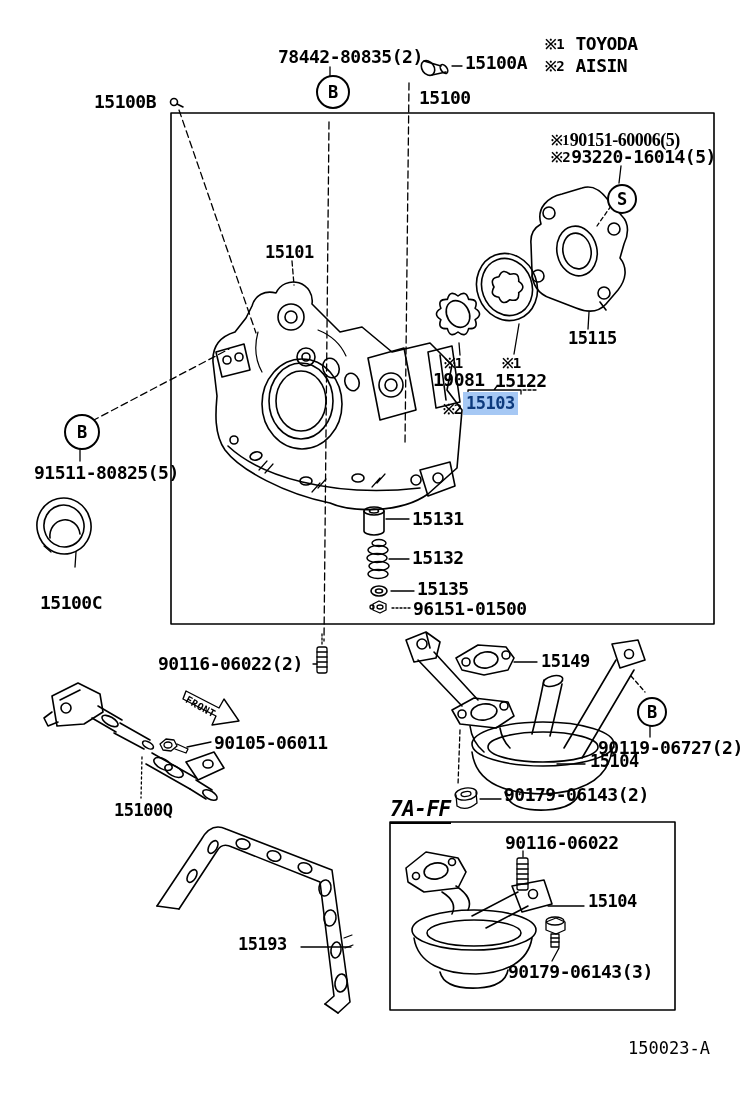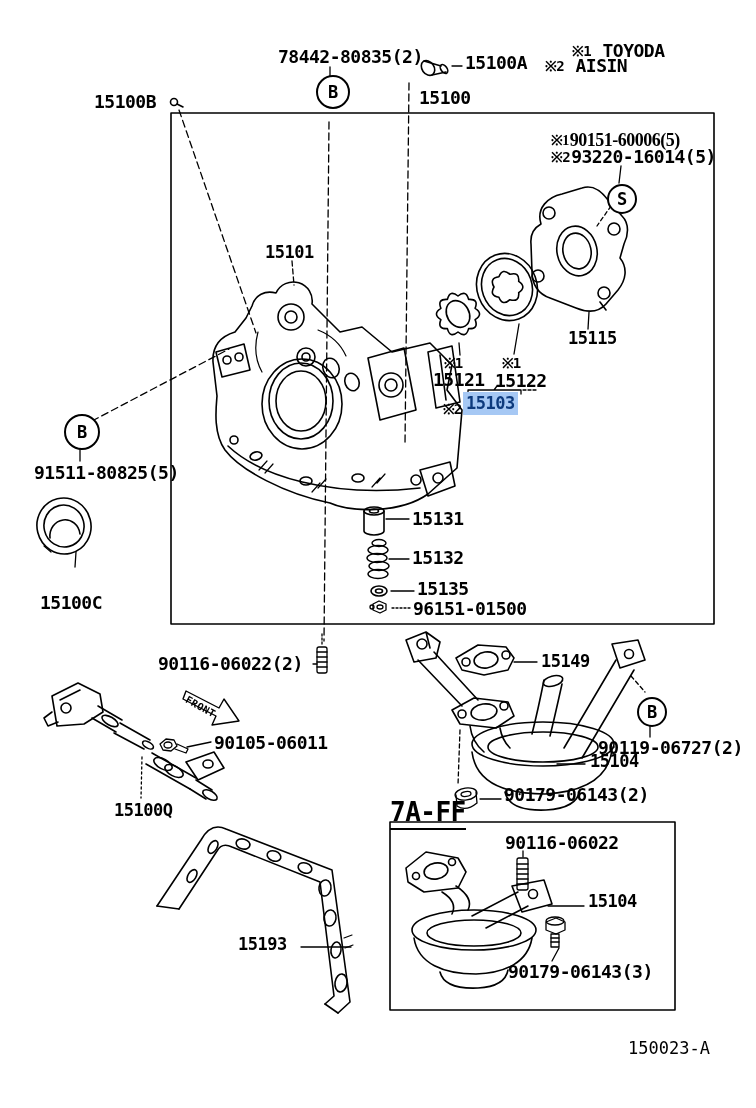--- a/index.html
+++ b/index.html
@@ -1,21 +1,21 @@
 <!DOCTYPE html>
 <html><head>
 <meta charset="utf-8">
 <style>
   html,body{margin:0;padding:0;background:#fff;}
   #page{position:relative;width:756px;height:1108px;background:#ffffff;overflow:hidden;
         font-family:"DejaVu Sans Mono","Liberation Mono",monospace;color:#000;}
   svg{position:absolute;left:0;top:0;}
   .lbl{position:absolute;font-weight:bold;font-size:18px;letter-spacing:-0.5px;white-space:nowrap;line-height:1;}
   .s18{font-size:18px;}
-  .s19{font-size:26px;}
+  .s19{font-size:21px;font-style:italic;}
   .s21{font-size:17px;}
   .pre{font-size:14px;font-weight:bold;letter-spacing:-1px;}
   .prefix-inline{display:inline-block;font-size:14px;vertical-align:1px;margin-right:1px;}
   .circ{position:absolute;border:2px solid #000;border-radius:50%;display:flex;
         align-items:center;justify-content:center;font-weight:bold;font-size:17px;background:#fff;}
   .hl{background:#a6c8f4;color:#0d3a7d;padding:1px 3px 2px 3px;}
   .underline{border-bottom:2px solid #000;padding-bottom:1px;}
   .front-arrow-label{position:absolute;font-size:10px;font-weight:bold;transform:rotate(29deg);
         transform-origin:left top;letter-spacing:0.5px;}
   .code{position:absolute;font-weight:normal;font-size:17px;letter-spacing:0;}
@@ -273,21 +273,21 @@
     </g>
   </g>
 </svg>
 
 <div class="lbl s18" style="left:278px;top:48px;">78442-80835(2)</div>
 
 <div class="circ" style="left:316px;top:75px;width:30px;height:30px;">B</div>
 
 <div class="lbl" style="left:465px;top:54px;">15100A</div>
 
-<div class="lbl s18" style="left:545px;top:42px;margin-left:27px;">
+<div class="lbl s18" style="left:545px;top:35px;">
   <span class="prefix-inline">※1</span>
   <span>TOYODA</span>
 </div>
 <div class="lbl s18" style="left:545px;top:57px;">
   <span class="prefix-inline">※2</span>
   <span>AISIN</span>
 </div>
 
 <div class="lbl" style="left:419px;top:89px;">15100</div>
 
@@ -301,21 +301,21 @@
 </div>
 
 <div class="circ" style="left:607px;top:184px;width:26px;height:26px;">S</div>
 
 <div class="lbl s21" style="left:265px;top:244px;">15101</div>
 
 <div class="lbl s21" style="left:568px;top:330px;">15115</div>
 
 <div class="lbl pre" style="left:444px;top:356px;">※1</div>
 <div class="lbl pre" style="left:502px;top:356px;">※1</div>
-<div class="lbl" style="left:433px;top:371px;">15121</div>
+<div class="lbl" style="left:433px;top:371px;">19081</div>
 <div class="lbl" style="left:495px;top:372px;">15122</div>
 
 <div class="lbl pre" style="left:443px;top:402px;">※2</div>
 <div class="lbl s21" style="left:463px;top:395px;"><span class="hl">15103</span></div>
 
 <div class="circ" style="left:64px;top:414px;width:32px;height:32px;">B</div>
 
 <div class="lbl s18" style="left:34px;top:464px;">91511-80825(5)</div>
 
 <div class="lbl" style="left:40px;top:570px;margin-top:24px;">15100C</div>

